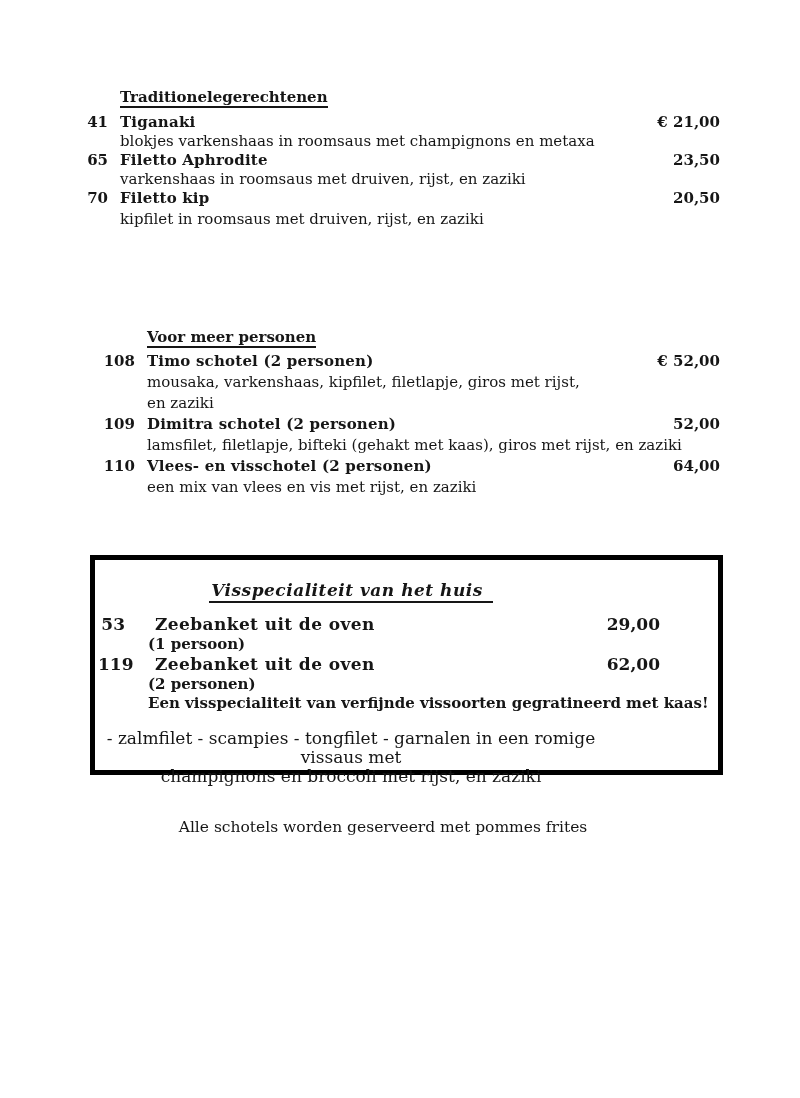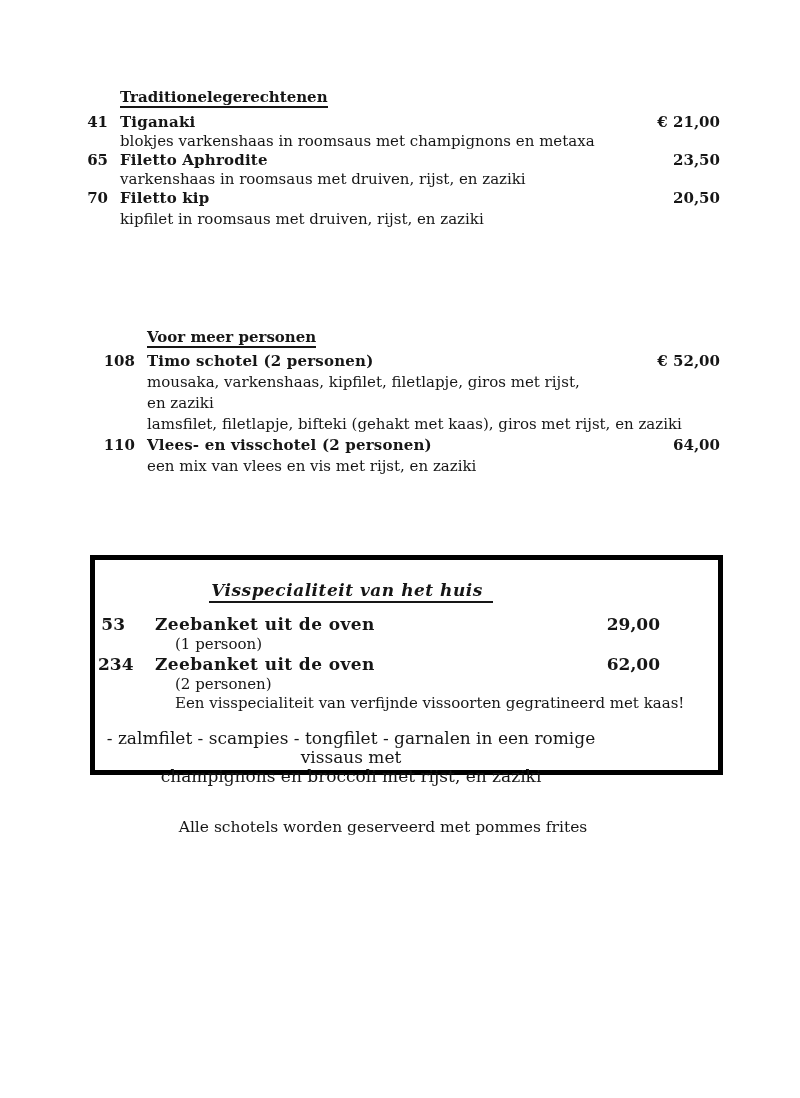--- a/index.html
+++ b/index.html
@@ -40,21 +40,21 @@
   .box-heading {
     width: 512px; text-align: center;
     font-size: 17px; font-weight: bold; font-style: italic;
     line-height: 22px; margin-bottom: 13px; letter-spacing: 0.5px; margin-top: 7px;
   }
   .box-heading .u { padding: 0 10px 1px 2px; }
   .box-row { display: flex; align-items: baseline; padding: 0 58px 0 3px; line-height: 21px; }
   .box-num { flex: none; width: 27px; text-align: right; font-weight: bold; font-size: 17px; }
   .box-name { flex: 1; margin-left: 30px; font-weight: bold; font-size: 17px; letter-spacing: 0.4px; }
   .box-price { flex: none; font-weight: bold; font-size: 17px; }
-  .box-desc { margin-left: 80px; font-size: 15px; line-height: 19px; }
+  .box-desc { margin-left: 53px; font-size: 15px; line-height: 19px; font-weight: bold; }
   .box-footer { width: 512px; text-align: center; font-size: 17px; line-height: 19px; margin-top: 16px; }
 
   
   .footnote {
     position: absolute; top: 817px; left: 0; width: 766px;
     text-align: center; font-size: 15.5px; line-height: 20px;
   }
 </style>
 </head>
 <body>
@@ -99,20 +99,25 @@
       <div class="row">
         <span class="num">108</span>
         <span class="name">Timo schotel (2 personen)</span>
         <span class="price">€ 52,00</span>
       </div>
       <div class="desc">mousaka, varkenshaas, kipfilet, filetlapje, giros met rijst,</div>
       <div class="desc">en zaziki</div>
     </div>
 
     <div>
+      <div class="row">
+        <span class="num">109</span>
+        <span class="name">Dimitra schotel (2 personen)</span>
+        <span class="price">52,00</span>
+      </div>
       <div class="desc">lamsfilet, filetlapje, bifteki (gehakt met kaas), giros met rijst, en zaziki</div>
     </div>
 
     <div>
       <div class="row">
         <span class="num">110</span>
         <span class="name">Vlees- en visschotel (2 personen)</span>
         <span class="price">64,00</span>
       </div>
       <div class="desc">een mix van vlees en vis met rijst, en zaziki</div>
@@ -127,21 +132,21 @@
         <div class="box-row">
           <span class="box-num">53</span>
           <span class="box-name">Zeebanket uit de oven</span>
           <span class="box-price">29,00</span>
         </div>
         <div class="box-desc">(1 persoon)</div>
       </div>
 
       <div>
         <div class="box-row">
-          <span class="box-num">234</span>
+          <span class="box-num">119</span>
           <span class="box-name">Zeebanket uit de oven</span>
           <span class="box-price">62,00</span>
         </div>
         <div class="box-desc">(2 personen)</div>
         <div class="box-desc">Een visspecialiteit van verfijnde vissoorten gegratineerd met kaas!</div>
       </div>
 
       <div class="box-footer">
         <div>- zalmfilet - scampies - tongfilet - garnalen in een romige vissaus met</div>
         <div>champignons en broccoli met rijst, en zaziki</div>

